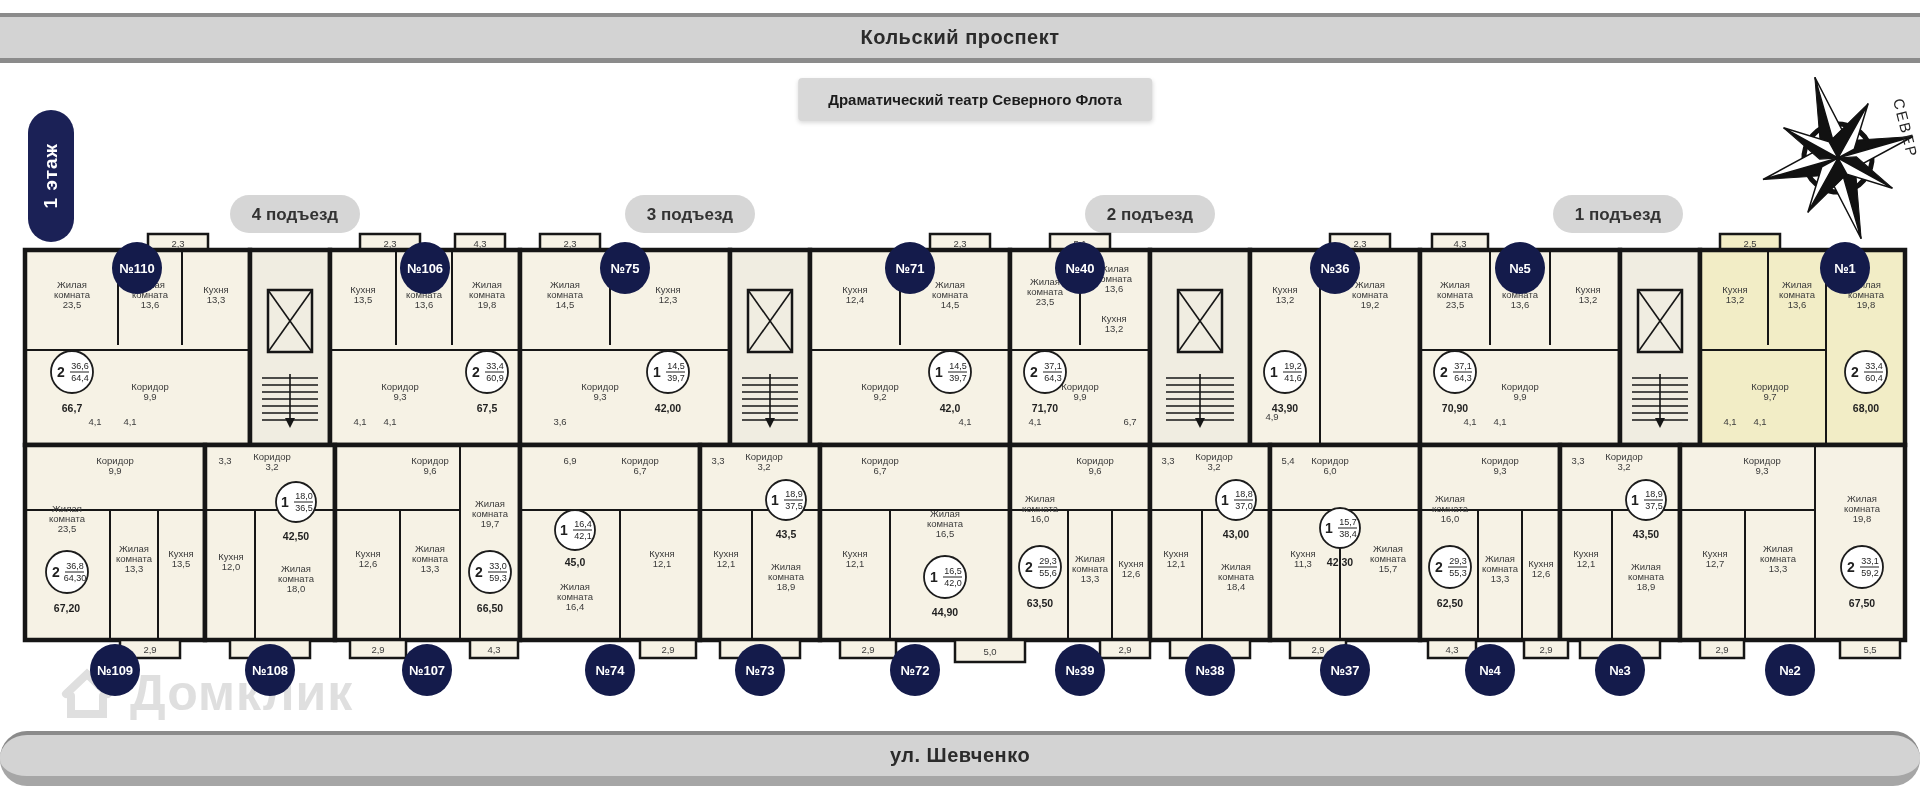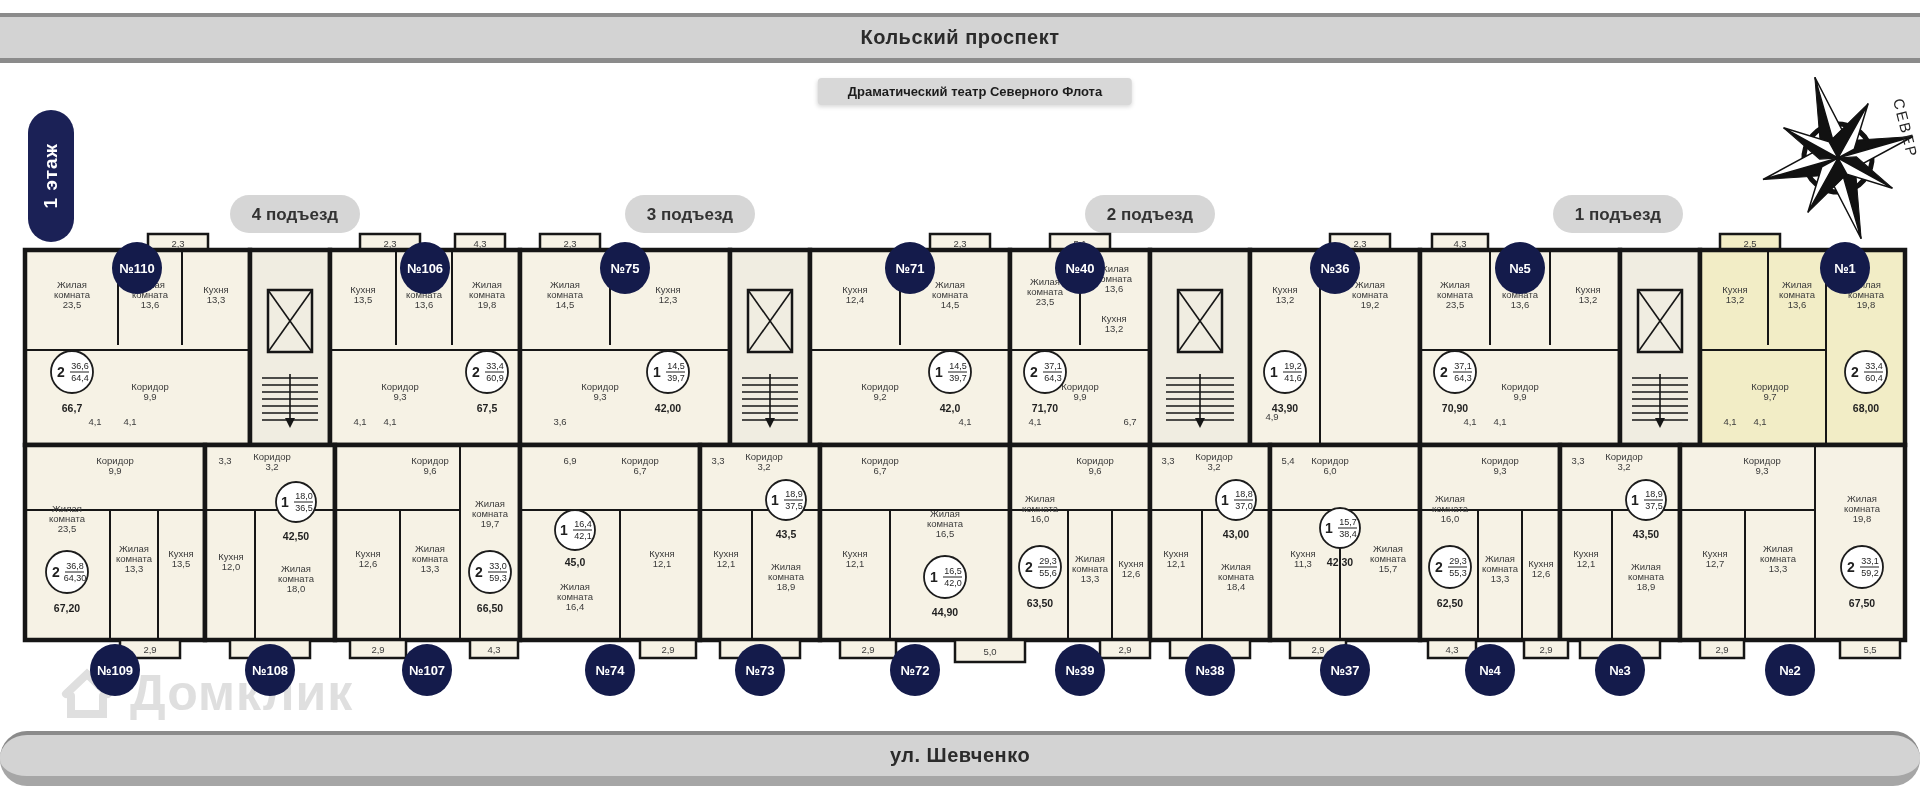--- a/index.html
+++ b/index.html
@@ -4,22 +4,22 @@
 <style>
   html,body{margin:0;padding:0;width:1920px;height:794px;background:#fff;overflow:hidden;
             font-family:"Liberation Sans",sans-serif;}
   .stage{position:absolute;inset:0;width:1920px;height:608px;}
   .road{position:absolute;left:0;width:1920px;background:#d3d3d3;color:#2b2b2b;
         display:flex;align-items:center;justify-content:center;
         font-size:20px;font-weight:bold;letter-spacing:.5px;}
   .road-top{top:13px;height:41px;border-top:4px solid #8b8b8b;border-bottom:5px solid #8b8b8b;}
   .road-bottom{top:731px;height:41px;border-top:4px solid #8b8b8b;border-bottom:10px solid #a6a6a6;border-radius:27px;}
   .landmark{position:absolute;top:78px;left:975px;transform:translateX(-50%);
-            background:#d8d8d8;border-radius:4px;padding:6px 30px;
-            font-size:13px;font-weight:bold;color:#1c1c1c;white-space:nowrap;box-shadow:0 2px 4px rgba(0,0,0,.15);}
+            background:#d8d8d8;border-radius:4px;padding:13px 30px;
+            font-size:15px;font-weight:bold;color:#1c1c1c;white-space:nowrap;box-shadow:0 2px 4px rgba(0,0,0,.15);}
   .floorpill{position:absolute;left:28px;top:110px;width:46px;height:132px;background:#1b2156;
              border-radius:23px;display:flex;align-items:center;justify-content:center;}
   .floorpill span{color:#fff;font-size:19px;font-weight:bold;writing-mode:vertical-rl;
                   transform:rotate(180deg);letter-spacing:1px;white-space:nowrap;}
   .watermark{position:absolute;left:58px;top:664px;display:flex;align-items:center;gap:14px;opacity:.7;}
   .watermark .wm-text{font-size:50px;font-weight:bold;color:#d2d2d2;letter-spacing:1px;}
   svg text{font-family:"Liberation Sans",sans-serif;}
   .rm{font-size:9.5px;fill:#3b3b3b;text-anchor:middle;}
   .tot{font-size:10.5px;fill:#1f1f1f;text-anchor:middle;font-weight:bold;}
   .cnt{font-size:14px;fill:#1f1f1f;text-anchor:middle;font-weight:bold;}

